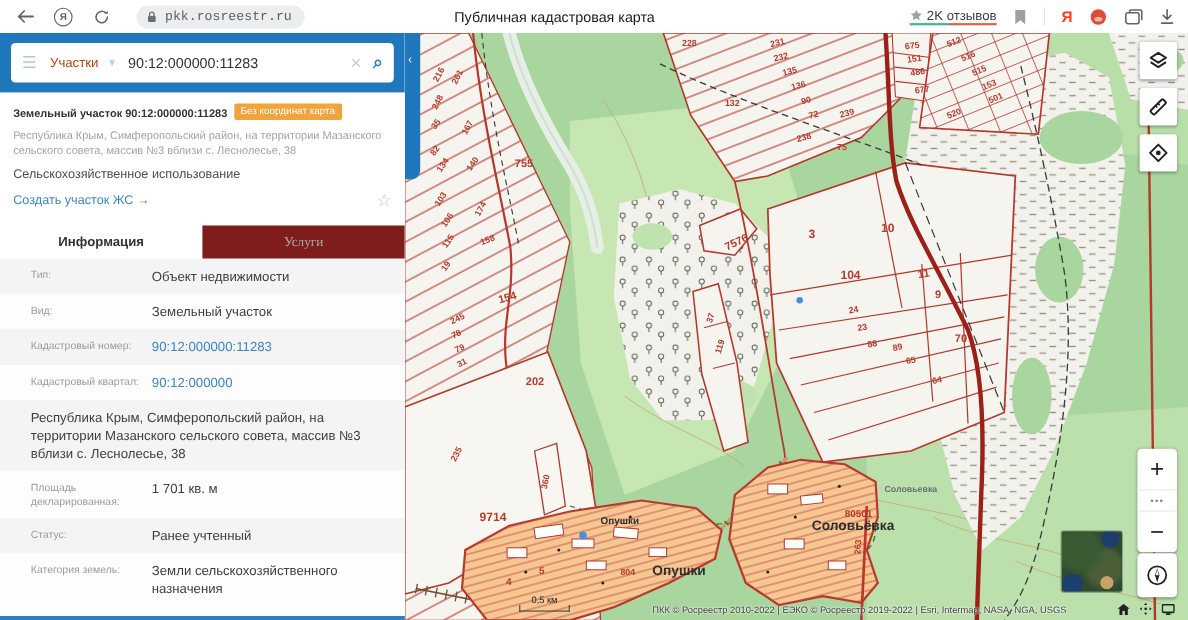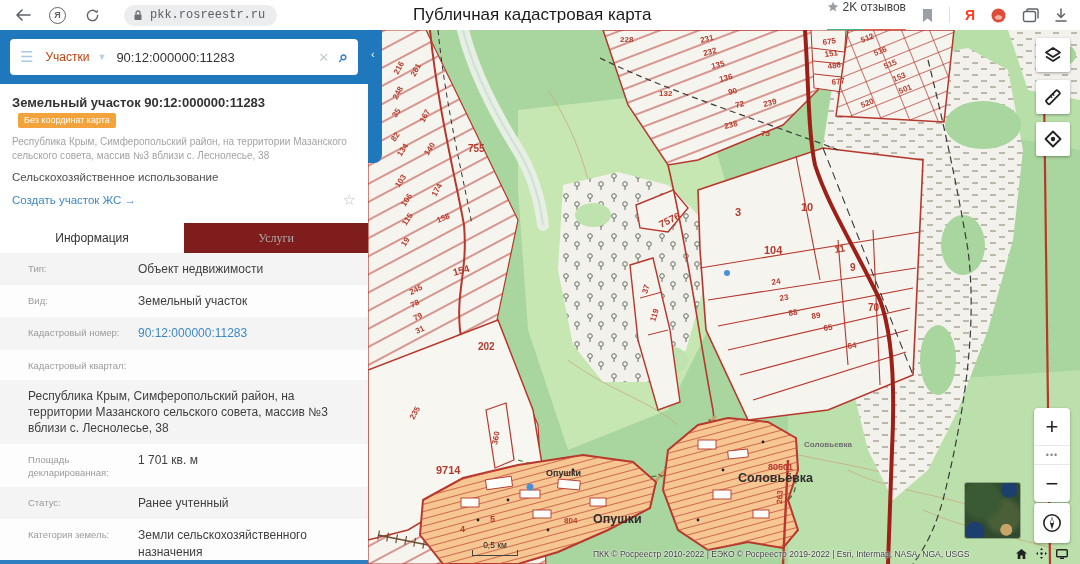--- a/index.html
+++ b/index.html
@@ -6,53 +6,53 @@
   body { font-family:"Liberation Sans", sans-serif; background:#fff; }
   .screen { position:relative; width:1080px; height:564px; overflow:hidden; background:#fff; }
 
   
   .topbar { position:absolute; top:0; left:0; right:0; height:30px; background:#fff; display:flex; align-items:center; }
   .tb-left { display:flex; align-items:center; gap:17px; padding-left:14px; }
   .tb-ico { width:18px; height:18px; display:flex; align-items:center; justify-content:center; color:#5f6368; }
   .ya-circle { width:17px; height:17px; border:1.4px solid #5f6368; border-radius:50%; font-size:9px; font-weight:bold; color:#5f6368; display:flex; align-items:center; justify-content:center; }
   .url-pill { display:flex; align-items:center; gap:6px; background:#ebedef; border-radius:12px; height:21px; padding:0 12px 0 8px; margin-left:6px; }
   .url-text { font-size:12px; color:#5a5f64;font-family:Liberation Mono, monospace; }
-  .page-title { position:absolute; left:413px; top:0; height:30px; display:flex; align-items:center; font-size:17px; color:#1b1b1b; }
+  .page-title { position:absolute; left:413px; top:0; height:30px; display:flex; align-items:center; font-size:13px; color:#1b1b1b; }
   .tb-right { position:absolute; right:12px; top:0; height:30px; display:flex; align-items:center; gap:15px; }
-  .reviews { display:flex; align-items:center; gap:4px; font-size:12px; color:#3c4043; padding-bottom:17px;
+  .reviews { display:flex; align-items:center; gap:4px; font-size:12px; color:#3c4043; padding-bottom:2px;
              background:linear-gradient(to right,#3cb88a 0 45%,#e0604c 45% 100%) left bottom/100% 2px no-repeat; }
   .tb-div { width:1px; height:16px; background:#e0e0e0; }
   .ya-letter { color:#fc3f1d; font-weight:bold; font-size:14px; }
 
   
   .main { position:absolute; top:30px; left:0; right:0; bottom:0; }
   .panel { position:absolute; left:0; top:0; width:368px; height:534px; background:#fff; z-index:5; overflow:hidden; }
   .panel-foot { position:absolute; left:0; bottom:0; width:368px; height:4px; background:#2d7fc1; z-index:6; }
 
   .panel-head { height:54px; background:#1f77bc; padding:9px 10px; }
   .searchbar { background:#fff; border-radius:4px; height:36px; display:flex; align-items:center; padding:0 10px; }
   .sb-burger { color:#a9c9e4; font-size:15px; letter-spacing:0; margin-right:12px; }
   .sb-cat { font-size:12px; color:#c2410c; }
   .sb-chev { color:#b9cfe3; font-size:9px; margin:0 10px 0 8px; }
   .sb-input { border:none; outline:none; flex:1; font-size:13px; color:#333; font-family:"Liberation Sans",sans-serif; }
   .sb-x { color:#c3cbd3; font-size:13px; margin:0 10px; }
   .sb-glass { color:#2b7fc3; font-size:16px; font-weight:bold; }
 
   .obj-head { padding:9px 12px 6px; }
-  .obj-title { font-size:13px; font-weight:bold; color:#333; }
+  .obj-title { font-size:10px; font-weight:bold; color:#333; }
   .badge { display:inline-block; background:#f2a33c; color:#fff; font-size:9px; padding:2.5px 6px; border-radius:2px; margin-left:6px; vertical-align:2px; }
   .obj-addr { margin-top:6px; font-size:10px; line-height:1.35; color:#a3a3a3; }
   .obj-usage { margin-top:9px; font-size:11.5px; color:#4e4e4e; }
   .obj-link-row { margin-top:8px; display:flex; align-items:center; justify-content:space-between; }
   .obj-link { font-size:11.5px; color:#3b87c8; text-decoration:none; }
   .fav-star { color:#c2c2c2; font-size:15px; }
 
   .tabs { display:flex; height:30px; margin-top:8px; }
   .tab { flex:1; display:flex; align-items:center; justify-content:center; font-size:12px; }
-  .tab.active { background:#fff; color:#333; font-weight:normal; }
+  .tab.active { background:#fff; color:#333; font-weight:bold; }
   .tab.inactive { background:#7f1d1d; color:#ababab;font-family:Liberation Serif, serif; }
 
   .info-row { display:flex; padding:8px 28px; }
   .info-row.odd { background:#f4f4f4; }
   .info-row.even { background:#fdfdfd; }
   .info-label { width:110px; flex:0 0 110px; font-size:9.5px; color:#9b9b9b; padding-top:2px; line-height:1.3; }
   .info-value { flex:1; font-size:12px; color:#3f3f3f; line-height:1.35; }
   .info-value.link { color:#3b87c8; }
 
   
@@ -172,20 +172,21 @@
           <div class="info-row even">
             <div class="info-label">Вид:</div>
             <div class="info-value">Земельный участок</div>
           </div>
           <div class="info-row odd">
             <div class="info-label">Кадастровый номер:</div>
             <div class="info-value link">90:12:000000:11283</div>
           </div>
           <div class="info-row even">
             <div class="info-label">Кадастровый квартал:</div>
+            <div class="info-value link">90:12:000000</div>
           </div>
           <div class="info-row odd">
             <div class="info-value">Республика Крым, Симферопольский район, на территории Мазанского сельского совета, массив №3 вблизи с. Леснолесье, 38</div>
           </div>
           <div class="info-row even">
             <div class="info-label">Площадь декларированная:</div>
             <div class="info-value">1 701 кв. м</div>
           </div>
           <div class="info-row odd">
             <div class="info-label">Статус:</div>

